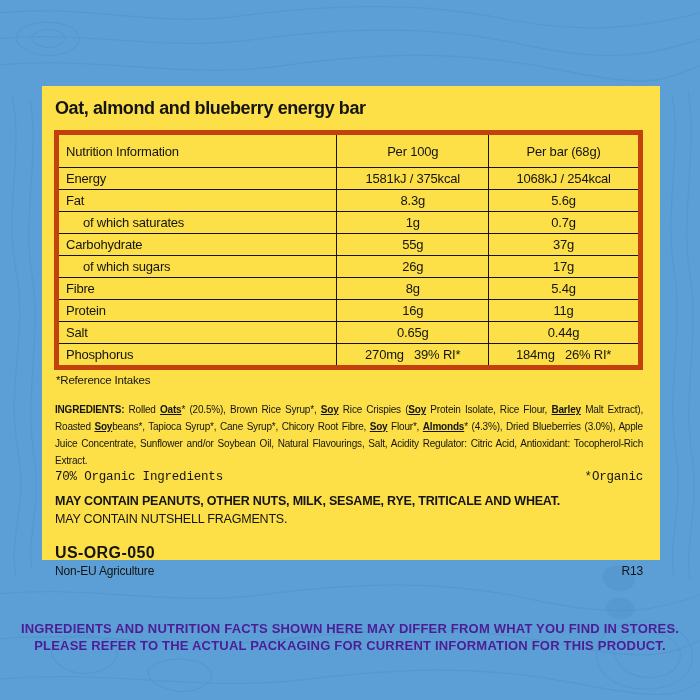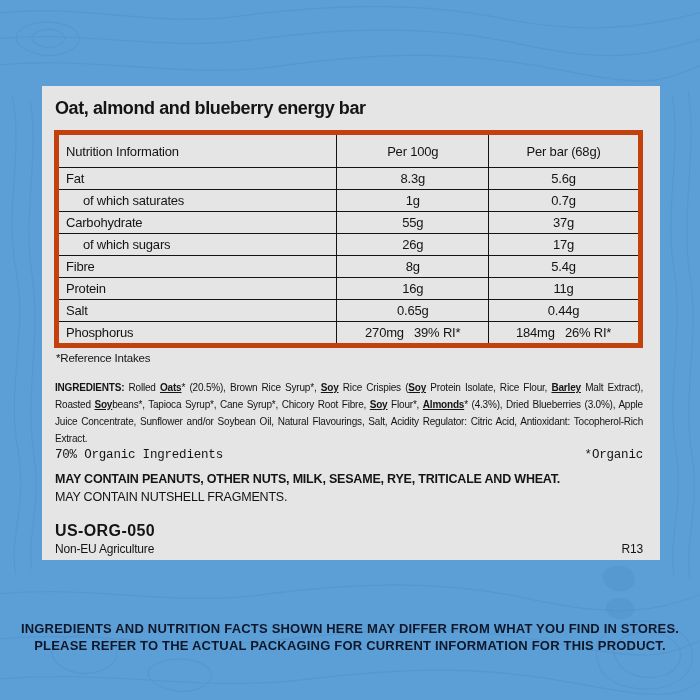--- a/index.html
+++ b/index.html
@@ -10,21 +10,21 @@
     overflow: hidden;
     font-family: "Liberation Sans", sans-serif;
     color: #141414;
   }
   .topo { position: absolute; left: 0; top: 0; }
 
   .card {
     position: absolute;
     left: 42px; top: 86px;
     width: 618px; height: 474px;
-    background: #e5e5e5;
+    background: #fde047;
     box-sizing: border-box;
     padding: 12px 17px 12px 12px;
   }
   .title {
     font-size: 18px;
     font-weight: bold;
     letter-spacing: -0.4px;
     margin: 0 0 11px 1px;
   }
   table.nutrition {
@@ -79,21 +79,21 @@
   }
   .agri-line {
     display: flex; justify-content: space-between;
     font-size: 12px; letter-spacing: -0.2px; margin: 2px 0 0 1px;
   }
 
   .disclaimer {
     position: absolute;
     left: 0; top: 620px; width: 700px;
     text-align: center;
-    color: #0f172a;
+    color: #4c1d95;
     font-weight: bold;
     font-size: 13px;
     line-height: 17px;
     letter-spacing: 0.2px;
   }
 </style>
 </head>
 <body>
 
 <svg class="topo" width="700" height="700" viewBox="0 0 700 700" aria-hidden="true">
@@ -132,20 +132,25 @@
     </colgroup>
     <thead>
       <tr>
         <th class="h-label">Nutrition Information</th>
         <th class="h-col">Per 100g</th>
         <th class="h-col">Per bar (68g)</th>
       </tr>
     </thead>
     <tbody>
       <tr>
+        <td class="lbl">Energy</td>
+        <td class="val">1581kJ / 375kcal</td>
+        <td class="val">1068kJ / 254kcal</td>
+      </tr>
+      <tr>
         <td class="lbl">Fat</td>
         <td class="val">8.3g</td>
         <td class="val">5.6g</td>
       </tr>
       <tr class="indent">
         <td class="lbl">of which saturates</td>
         <td class="val">1g</td>
         <td class="val">0.7g</td>
       </tr>
       <tr>

